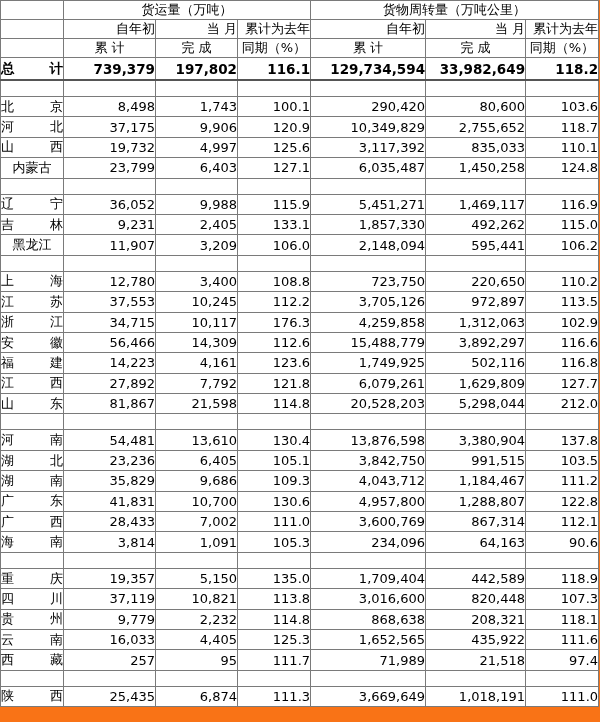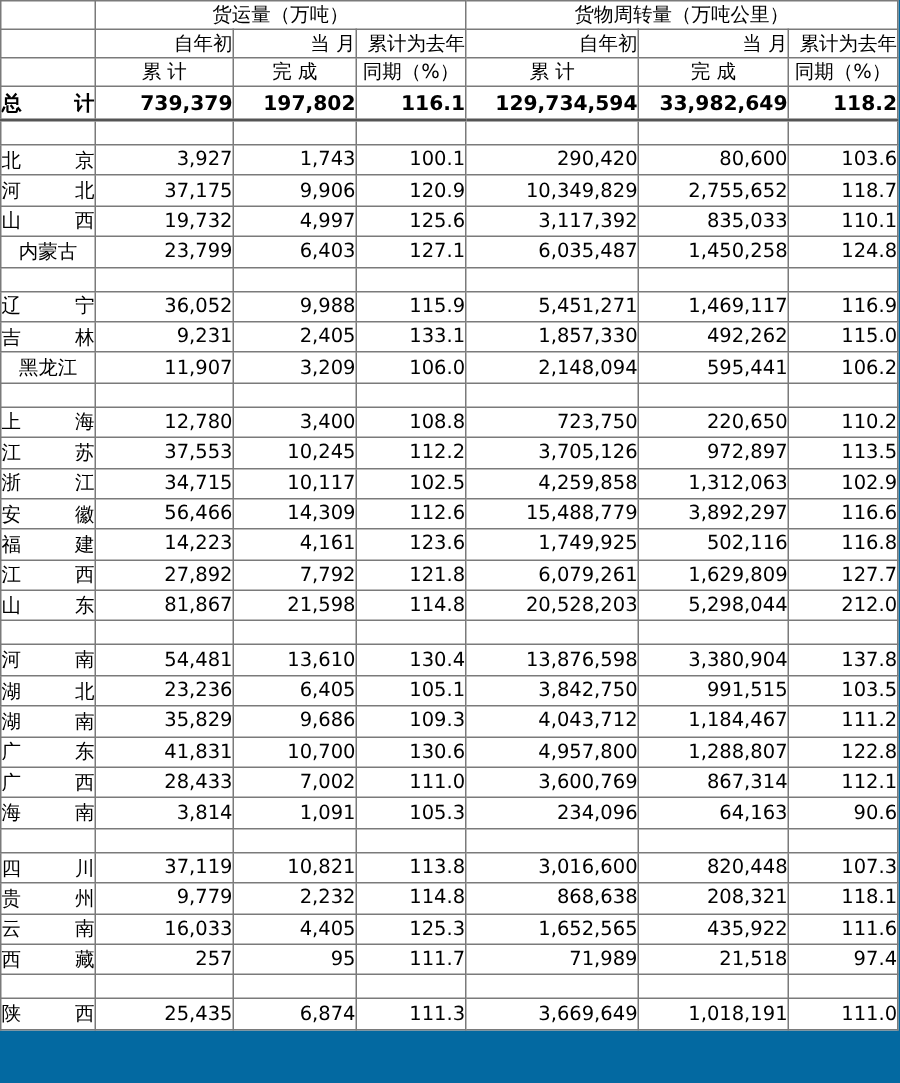--- a/index.html
+++ b/index.html
@@ -11,21 +11,21 @@
     width: 600px;
     height: 722px;
     overflow: hidden;
     font-family: "DejaVu Sans", "Liberation Sans", sans-serif;
     color: #000000;
   }
   #sheet {
     position: relative;
     width: 600px;
     height: 722px;
-    background: #0369a1;
+    background: #f97316;
   }
   table.freight {
     border-collapse: collapse;
     table-layout: fixed;
     width: 598px;
     margin: 0;
     background: #ffffff;
   }
   table.freight td, table.freight th {
     padding: 0;
@@ -157,21 +157,21 @@
           <td></td>
           <td></td>
           <td></td>
           <td></td>
           <td></td>
         </tr>
         <tr class="data-row">
           <td class="name">
             <span class="name-wide">北  京</span>
           </td>
-          <td class="num">3,927</td>
+          <td class="num">8,498</td>
           <td class="num">1,743</td>
           <td class="num">100.1</td>
           <td class="num">290,420</td>
           <td class="num">80,600</td>
           <td class="num">103.6</td>
         </tr>
         <tr class="data-row">
           <td class="name">
             <span class="name-wide">河  北</span>
           </td>
@@ -276,21 +276,21 @@
           <td class="num">3,705,126</td>
           <td class="num">972,897</td>
           <td class="num">113.5</td>
         </tr>
         <tr class="data-row">
           <td class="name">
             <span class="name-wide">浙  江</span>
           </td>
           <td class="num">34,715</td>
           <td class="num">10,117</td>
-          <td class="num">102.5</td>
+          <td class="num">176.3</td>
           <td class="num">4,259,858</td>
           <td class="num">1,312,063</td>
           <td class="num">102.9</td>
         </tr>
         <tr class="data-row">
           <td class="name">
             <span class="name-wide">安  徽</span>
           </td>
           <td class="num">56,466</td>
           <td class="num">14,309</td>
@@ -411,20 +411,31 @@
           <td></td>
           <td></td>
           <td></td>
           <td></td>
           <td></td>
           <td></td>
           <td></td>
         </tr>
         <tr class="data-row">
           <td class="name">
+            <span class="name-wide">重  庆</span>
+          </td>
+          <td class="num">19,357</td>
+          <td class="num">5,150</td>
+          <td class="num">135.0</td>
+          <td class="num">1,709,404</td>
+          <td class="num">442,589</td>
+          <td class="num">118.9</td>
+        </tr>
+        <tr class="data-row">
+          <td class="name">
             <span class="name-wide">四  川</span>
           </td>
           <td class="num">37,119</td>
           <td class="num">10,821</td>
           <td class="num">113.8</td>
           <td class="num">3,016,600</td>
           <td class="num">820,448</td>
           <td class="num">107.3</td>
         </tr>
         <tr class="data-row">

